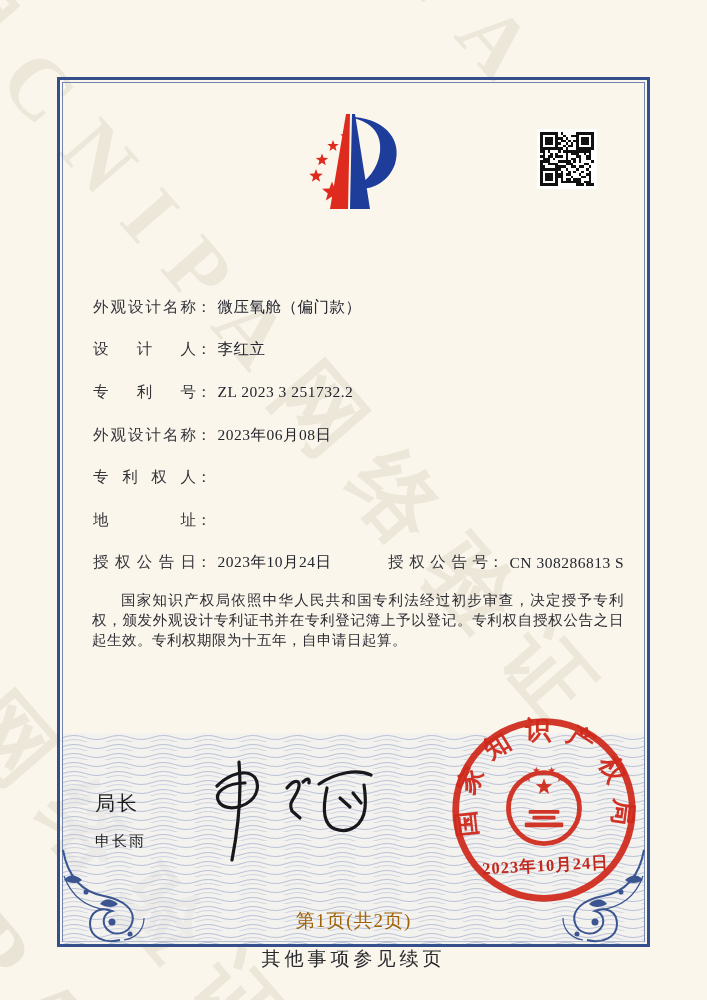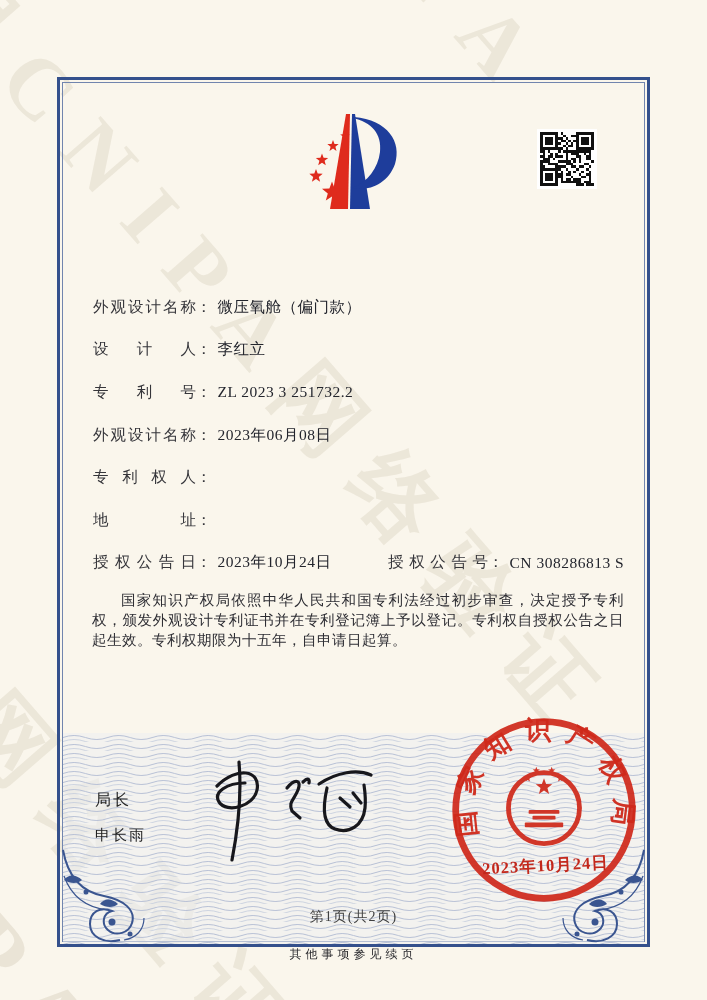--- a/index.html
+++ b/index.html
@@ -47,39 +47,39 @@
   .f-group2 .f-label{width:100px;}
 
   
   .body-text{position:absolute;left:92px;width:532px;top:590px;font-size:14.5px;
              line-height:20px;color:#2d2d33;z-index:3;text-align:justify;}
   .body-text p{margin:0;text-indent:2em;letter-spacing:0.5px;}
 
   
   .sig-block{position:absolute;left:95px;top:790px;z-index:3;
              font-family:"Liberation Sans","DejaVu Sans",sans-serif;}
-  .sig-title{font-size:16px;color:#1e1e1e;margin-bottom:15px;letter-spacing:2px;}
+  .sig-title{font-size:20px;color:#1e1e1e;margin-bottom:15px;letter-spacing:2px;}
   .sig-name{font-size:15px;color:#1e1e1e;letter-spacing:2px;}
   .sig-script{position:absolute;left:203px;top:756px;width:180px;height:110px;z-index:3;}
 
   
   .seal{position:absolute;left:448px;top:714px;width:192px;height:192px;z-index:4;}
   .seal-date{position:absolute;left:458px;top:855px;width:175px;text-align:center;
              font-size:16.5px;color:#c3281c;letter-spacing:1px;z-index:5;
              transform:rotate(-3deg);font-weight:bold;}
 
   
   .flourish{position:absolute;width:92px;height:98px;z-index:2;}
   .flourish.br{right:60px;bottom:56px;}
   .flourish.bl{left:60px;bottom:56px;transform:scaleX(-1);}
 
   
-  .page-info{position:absolute;left:0;right:0;top:908px;text-align:center;font-size:14px;
-             color:#404040;z-index:3;letter-spacing:1px;}
-  .cont-note{position:absolute;left:0;right:0;top:946px;text-align:center;font-size:12px;
+  .page-info{position:absolute;left:0;right:0;top:908px;text-align:center;font-size:19px;
+             color:#a16207;z-index:3;letter-spacing:1px;}
+  .cont-note{position:absolute;left:0;right:0;top:946px;text-align:center;font-size:19px;
              color:#2a2a2e;letter-spacing:4px;z-index:3;}
 </style>
 </head>
 <body>
 
 <div class="page">
 
   <div class="wm-layer">
     <div class="wm a">仅限CNIPA网络验证</div>
     <div class="wm b">CNIPA</div>

